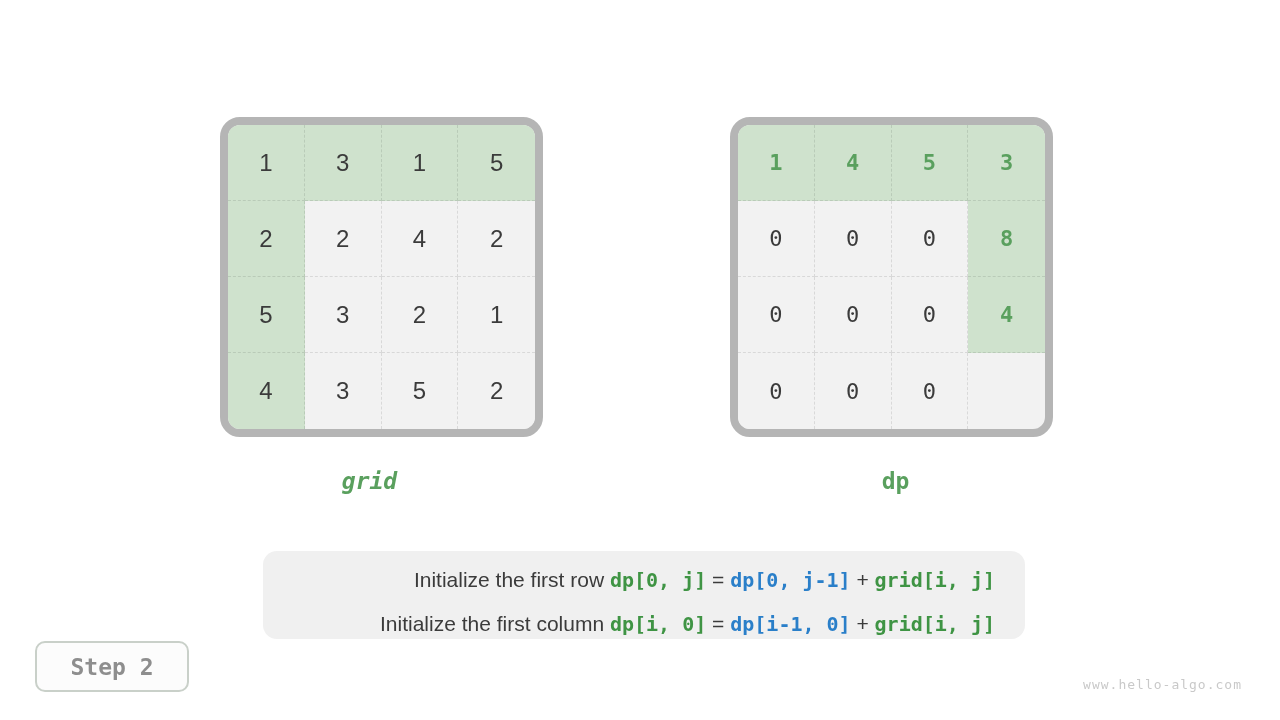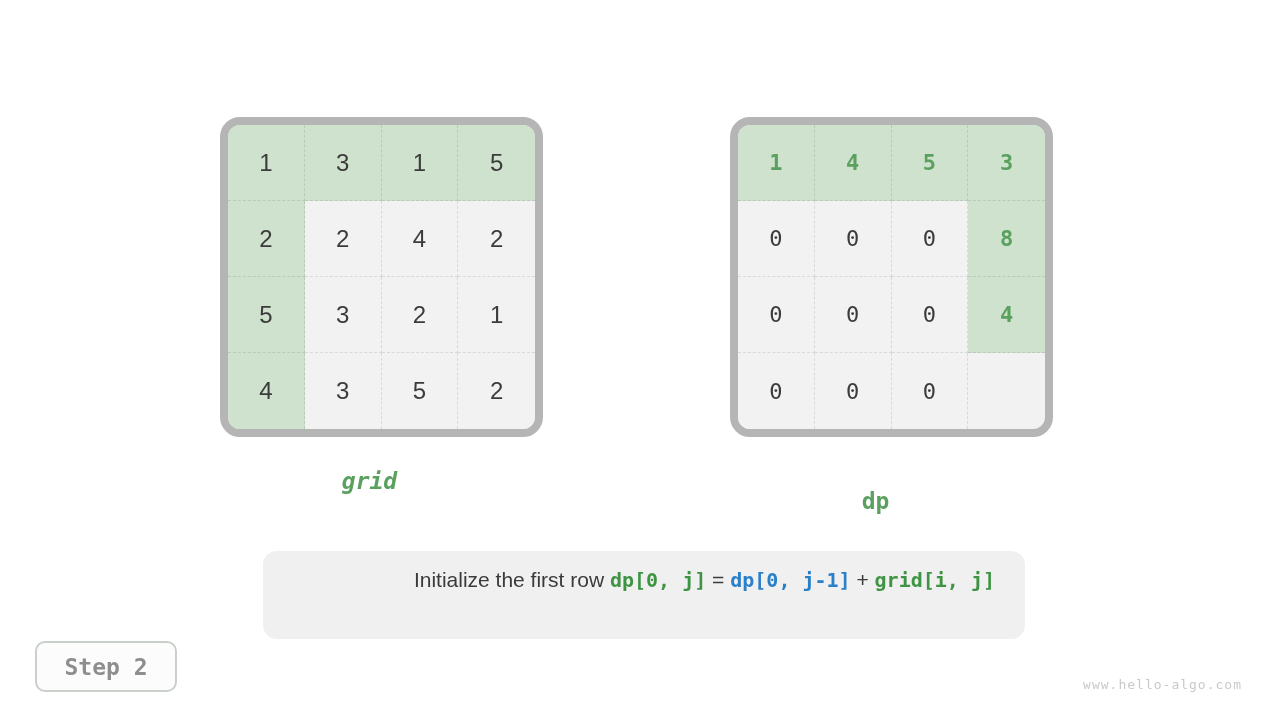--- a/index.html
+++ b/index.html
@@ -49,21 +49,21 @@
     position: absolute;
     top: 468px;
     width: 323px;
     text-align: center;
     font-family: "DejaVu Sans Mono", monospace;
     font-weight: bold;
     font-size: 23px;
     color: var(--text-green, #5aa05e);
   }
   .grid-label.left  { left: 208px; font-style: italic; }
-  .grid-label.right { left: 714px; margin-top: 20px; }
+  .grid-label.right { left: 734px; }
 
   
   .caption-box {
     position: absolute;
     left: 263px;
     top: 551px;
     width: 762px;
     height: 88px;
     background: var(--caption-bg, #f0f0f0);
     border-radius: 14px;
@@ -83,21 +83,21 @@
     font-size: 20px;
   }
   .seg-code-green { color: var(--code-green, #3f9444); }
   .seg-code-blue  { color: var(--code-blue, #2a7fc9); }
 
   
   .step-badge {
     position: absolute;
     left: 35px;
     top: 641px;
-    width: 142px;
+    width: 154px;
     height: 51px;
     border: 2px solid var(--step-border, #c9d0c9);
     border-radius: 10px;
     background: #fcfcfc;
     display: flex;
     align-items: center;
     justify-content: center;
     font-family: "DejaVu Sans Mono", monospace;
     font-weight: bold;
     font-size: 23px;
@@ -156,20 +156,21 @@
       <div class="cell mono">0</div>
       <div class="cell mono">0</div>
     </div>
 
   <div class="grid-label left">grid</div>
 
   <div class="grid-label right">dp</div>
 
   <div class="caption-box">
     <div class="caption-line"><span class="seg-plain">Initialize the first row </span><span class="seg-code-green">dp[0, j]</span><span class="seg-plain"> = </span><span class="seg-code-blue">dp[0, j-1]</span><span class="seg-plain"> + </span><span class="seg-code-green">grid[i, j]</span></div>
+    <div class="caption-line"><span class="seg-plain">Initialize the first column </span><span class="seg-code-green">dp[i, 0]</span><span class="seg-plain"> = </span><span class="seg-code-blue">dp[i-1, 0]</span><span class="seg-plain"> + </span><span class="seg-code-green">grid[i, j]</span></div>
   </div>
 
   <div class="step-badge">
     <span>Step 2</span>
   </div>
 
   <div class="watermark">www.hello-algo.com</div>
 
 </div>
 

